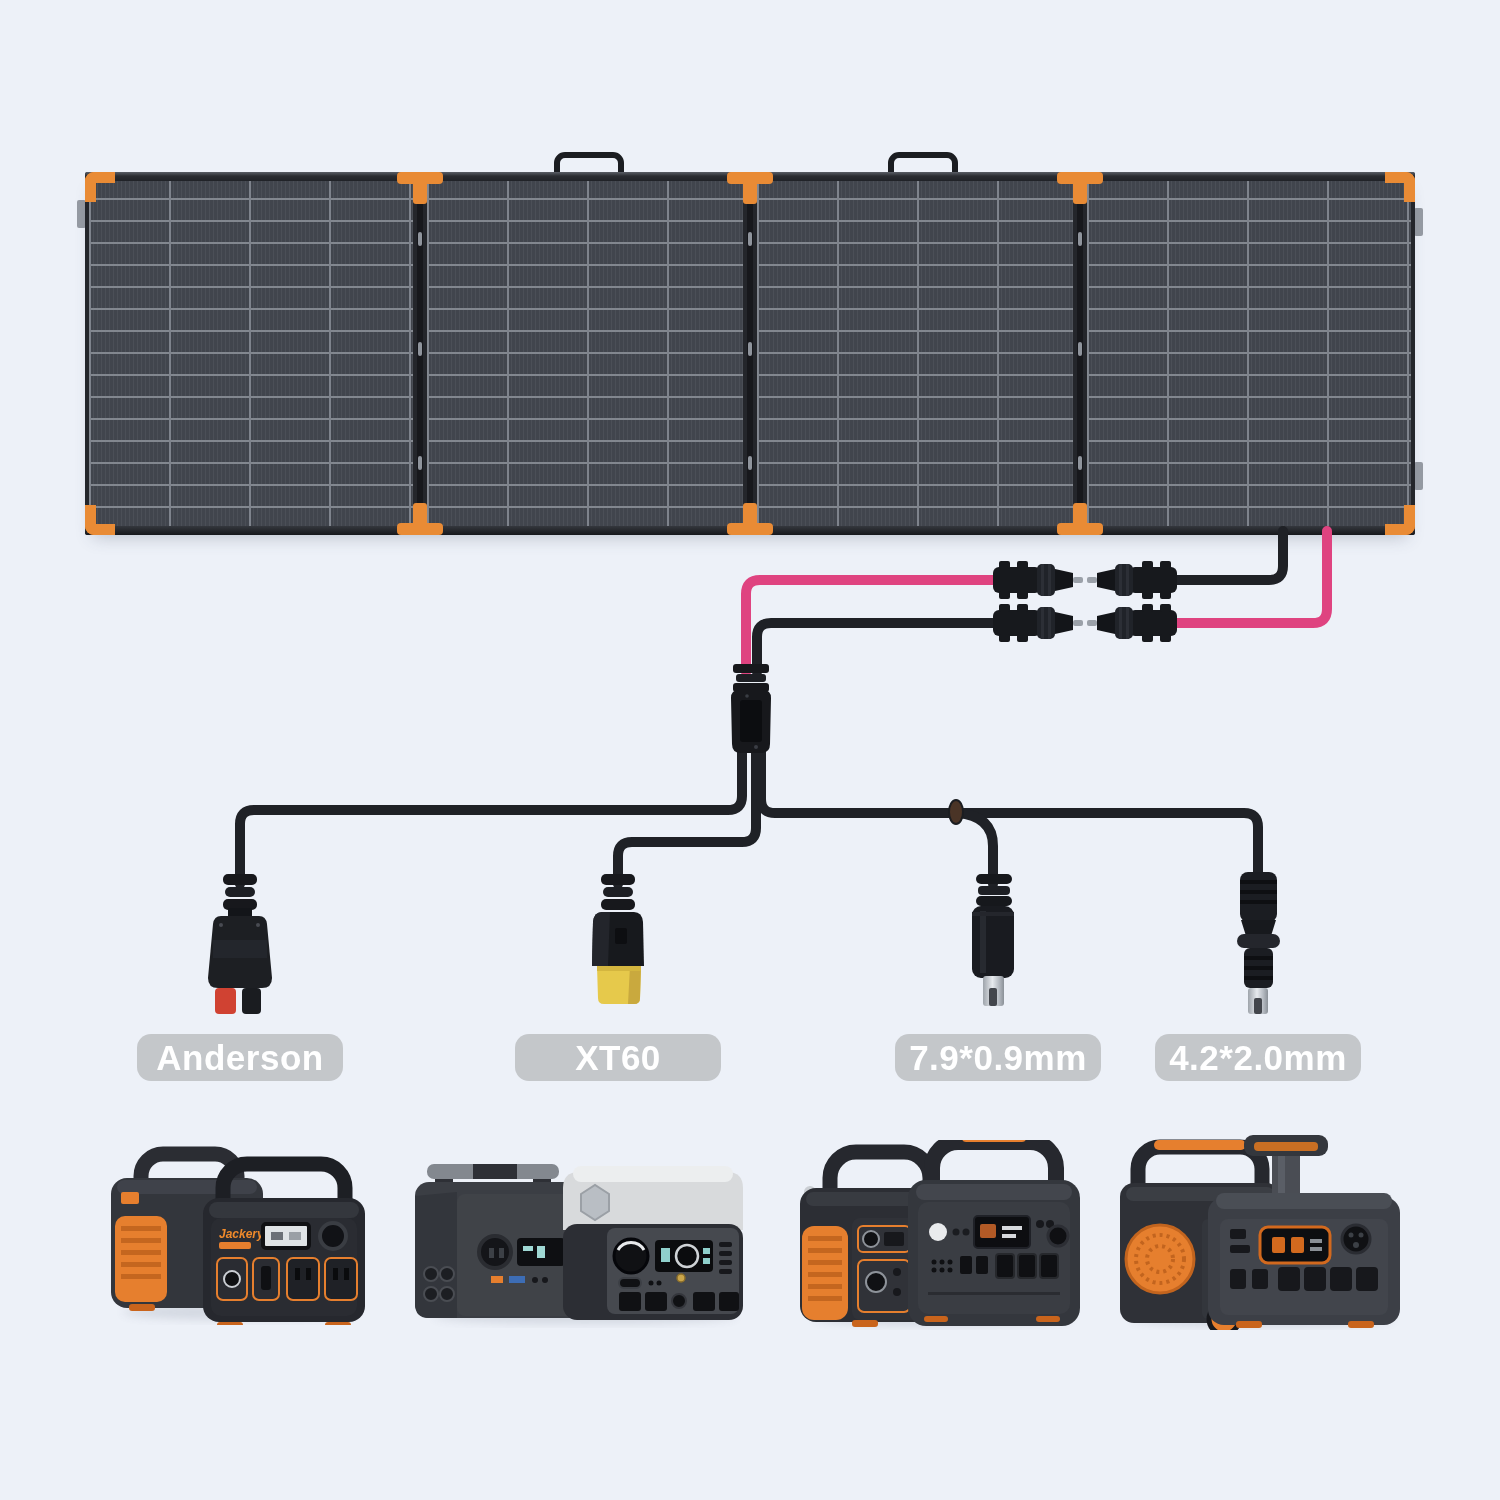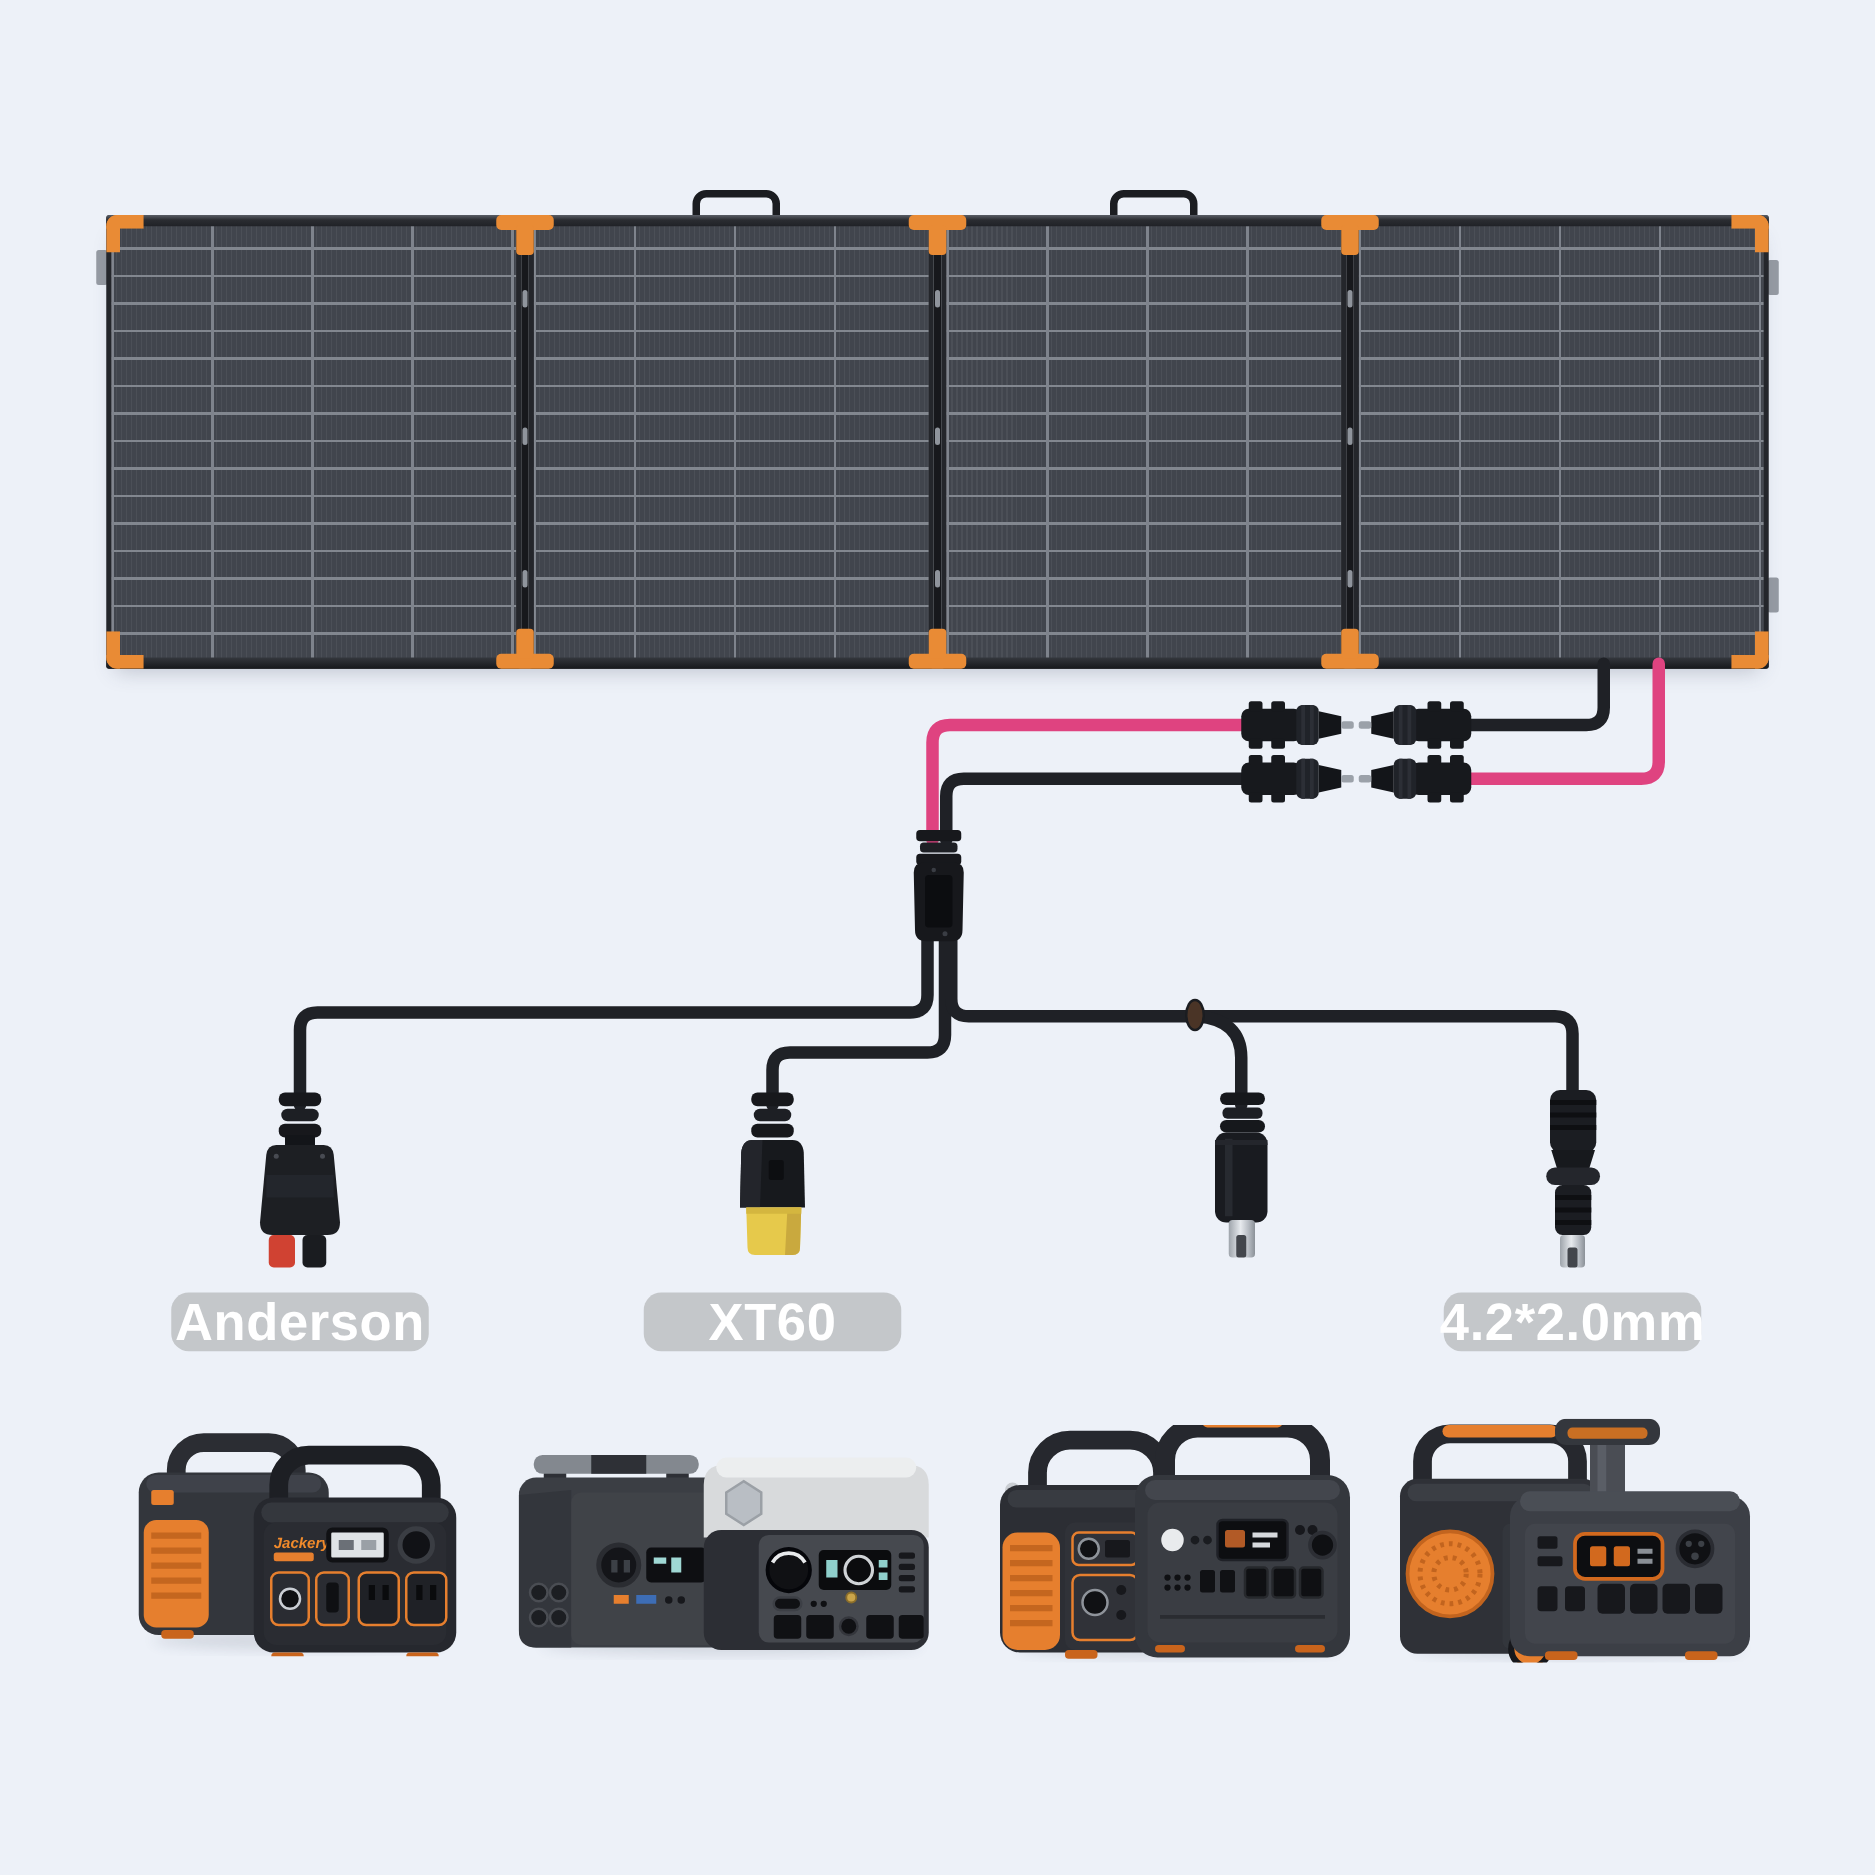--- a/index.html
+++ b/index.html
@@ -37,21 +37,21 @@
   .tee{position:absolute;width:46px;height:12px;background:#e98b35;border-radius:4px;z-index:4;}
   .tee:after{content:"";position:absolute;left:16px;width:14px;height:24px;background:#e98b35;border-radius:3px;}
   .tee.top:after{top:8px;}
   .tee.bottom:after{bottom:8px;}
   .latch{position:absolute;width:9px;height:28px;background:#969ba3;border-radius:2px;z-index:1;}
   
   .wiring{position:absolute;left:0;top:0;z-index:5;pointer-events:none;}
   
   .pill{
     position:absolute;top:1034px;width:206px;height:47px;border-radius:14px;
-    background:#c4c7ca;color:#fff;font-weight:bold;font-size:42px;letter-spacing:.5px;
+    background:#c4c7ca;color:#fff;font-weight:bold;font-size:35px;letter-spacing:.5px;
     display:flex;align-items:center;justify-content:center;z-index:6;
     font-family:"Liberation Sans",sans-serif;
   }
   
   .product{position:absolute;z-index:6;}
 </style>
 </head>
 <body>
 
 <div class="stage">
@@ -201,20 +201,21 @@
       <rect x="1244" y="956" width="29" height="4" fill="#0e0f12"></rect>
       <rect x="1244" y="966" width="29" height="4" fill="#0e0f12"></rect>
       <rect x="1244" y="976" width="29" height="4" fill="#0e0f12"></rect>
       <rect x="1248" y="988" width="20" height="26" rx="3" fill="url(#silv)"></rect>
       <rect x="1254" y="998" width="8" height="16" rx="2" fill="#43464c"></rect>
     </g>
   </svg>
 
   <div class="pill" style="left:137px">Anderson</div>
   <div class="pill" style="left:515px">XT60</div>
+  <div class="pill" style="left:895px">7.9*0.9mm</div>
   <div class="pill" style="left:1155px">4.2*2.0mm</div>
 
   <svg class="product" style="left:105px;top:1140px" width="265" height="185" viewBox="0 0 265 185">
     <defs>
         <filter id="f1" x="-40%" y="-40%" width="180%" height="180%">
           <feGaussianBlur stdDeviation="5"></feGaussianBlur>
         </filter>
       </defs>
     <ellipse cx="135" cy="172" rx="118" ry="8" fill="#39435a" opacity=".14" filter="url(#f1)"></ellipse>
     <g transform="translate(6,10)">

